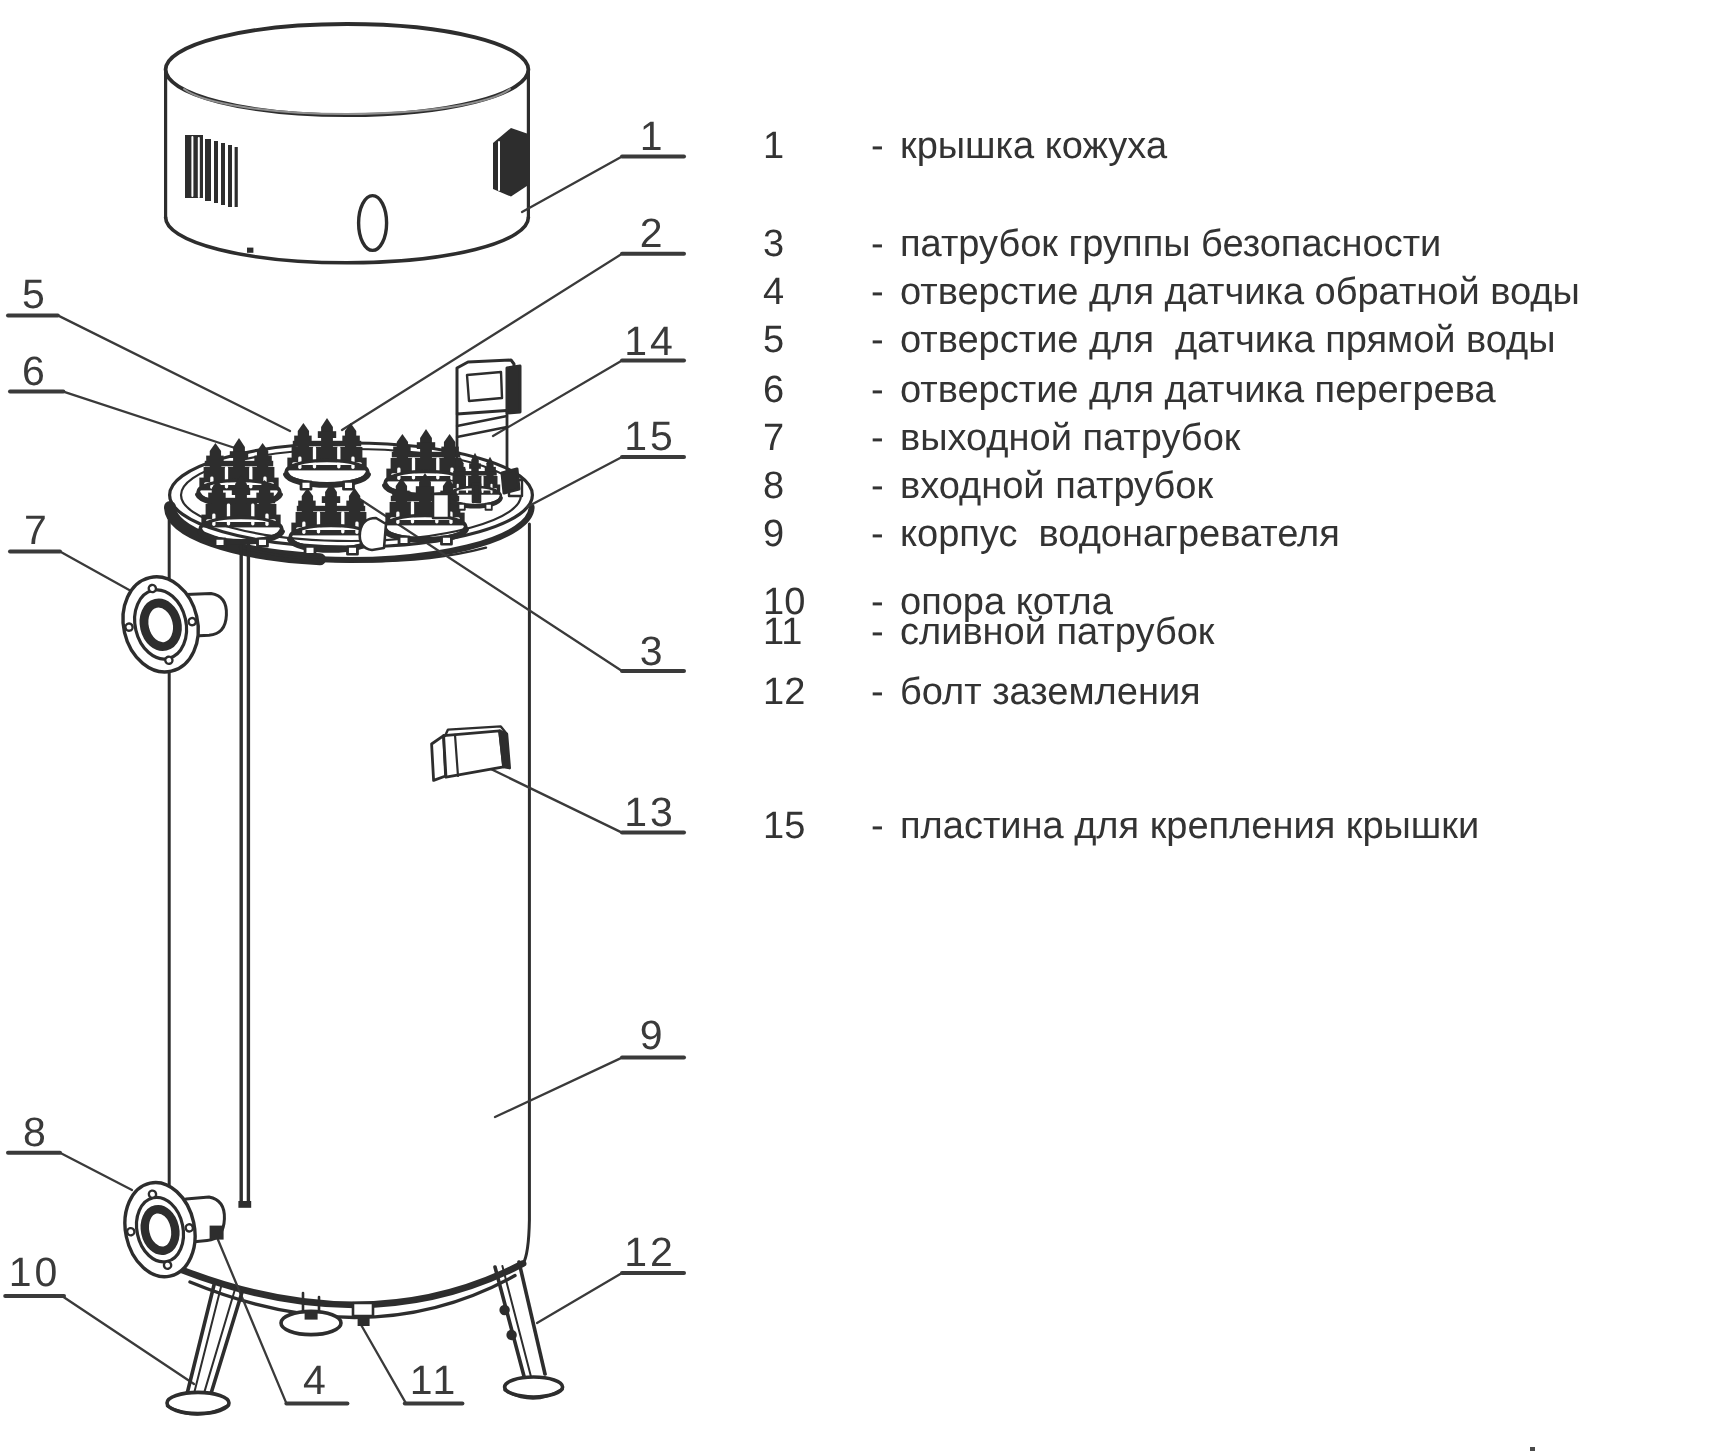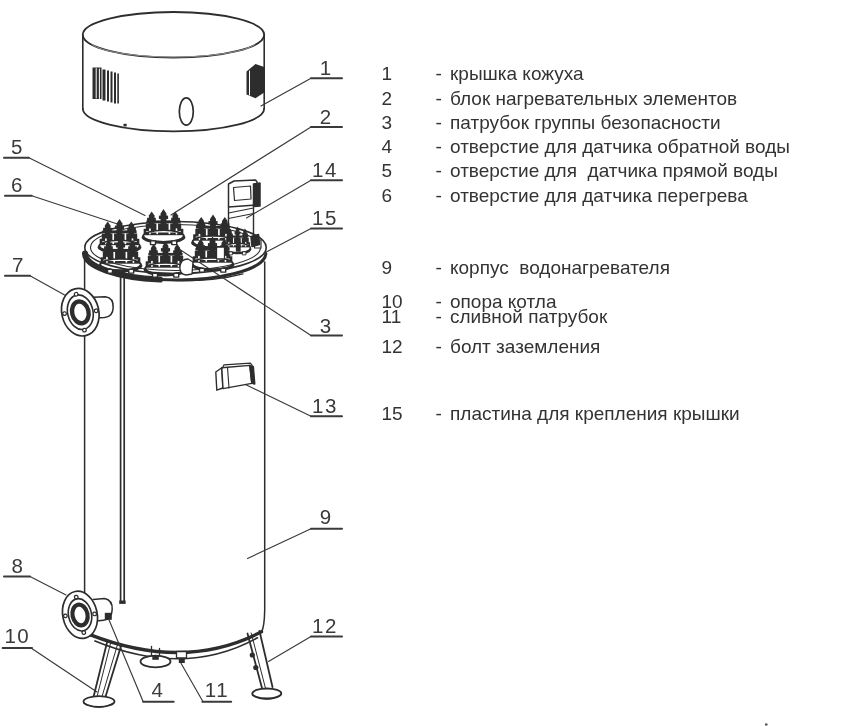--- a/index.html
+++ b/index.html
@@ -239,22 +239,23 @@
   <path d="M5,275.8 L30,275.8"></path>
   <path d="M4,576.4 L30,576.4"></path>
   <path d="M2.6,648 L32,648"></path>
   <path d="M143.2,701.7 L173.7,701.7"></path>
   <path d="M202.4,701.7 L231.2,701.7"></path>
 </g>
 </g>
 </svg>
 
 <div class="row" style="top:62.4px"><span class="n">1</span><span class="d">-</span>крышка кожуха</div>
-<div class="row" style="top:86.6px"><span class="n">2</span><span class="d">-</span>блок нагревательных элементов</div>
 <div class="row" style="top:110.9px"><span class="n">3</span><span class="d">-</span>патрубок группы безопасности</div>
 <div class="row" style="top:135.1px"><span class="n">4</span><span class="d">-</span>отверстие для датчика обратной воды</div>
 <div class="row" style="top:159.4px"><span class="n">5</span><span class="d">-</span>отверстие для&nbsp; датчика прямой воды</div>
 <div class="row" style="top:183.6px"><span class="n">6</span><span class="d">-</span>отверстие для датчика перегрева</div>
+<div class="row" style="top:207.8px"><span class="n">7</span><span class="d">-</span>выходной патрубок</div>
+<div class="row" style="top:232.1px"><span class="n">8</span><span class="d">-</span>входной патрубок</div>
 <div class="row" style="top:256.3px"><span class="n">9</span><span class="d">-</span>корпус&nbsp; водонагревателя</div>
 <div class="row" style="top:290px"><span class="n">10</span><span class="d">-</span>опора котла</div>
 <div class="row" style="top:304.8px"><span class="n">11</span><span class="d">-</span>сливной патрубок</div>
 <div class="row" style="top:335px"><span class="n">12</span><span class="d">-</span>болт заземления</div>
 <div class="row" style="top:401.8px"><span class="n">15</span><span class="d">-</span>пластина для крепления крышки</div>
 </div>
 </body></html>

